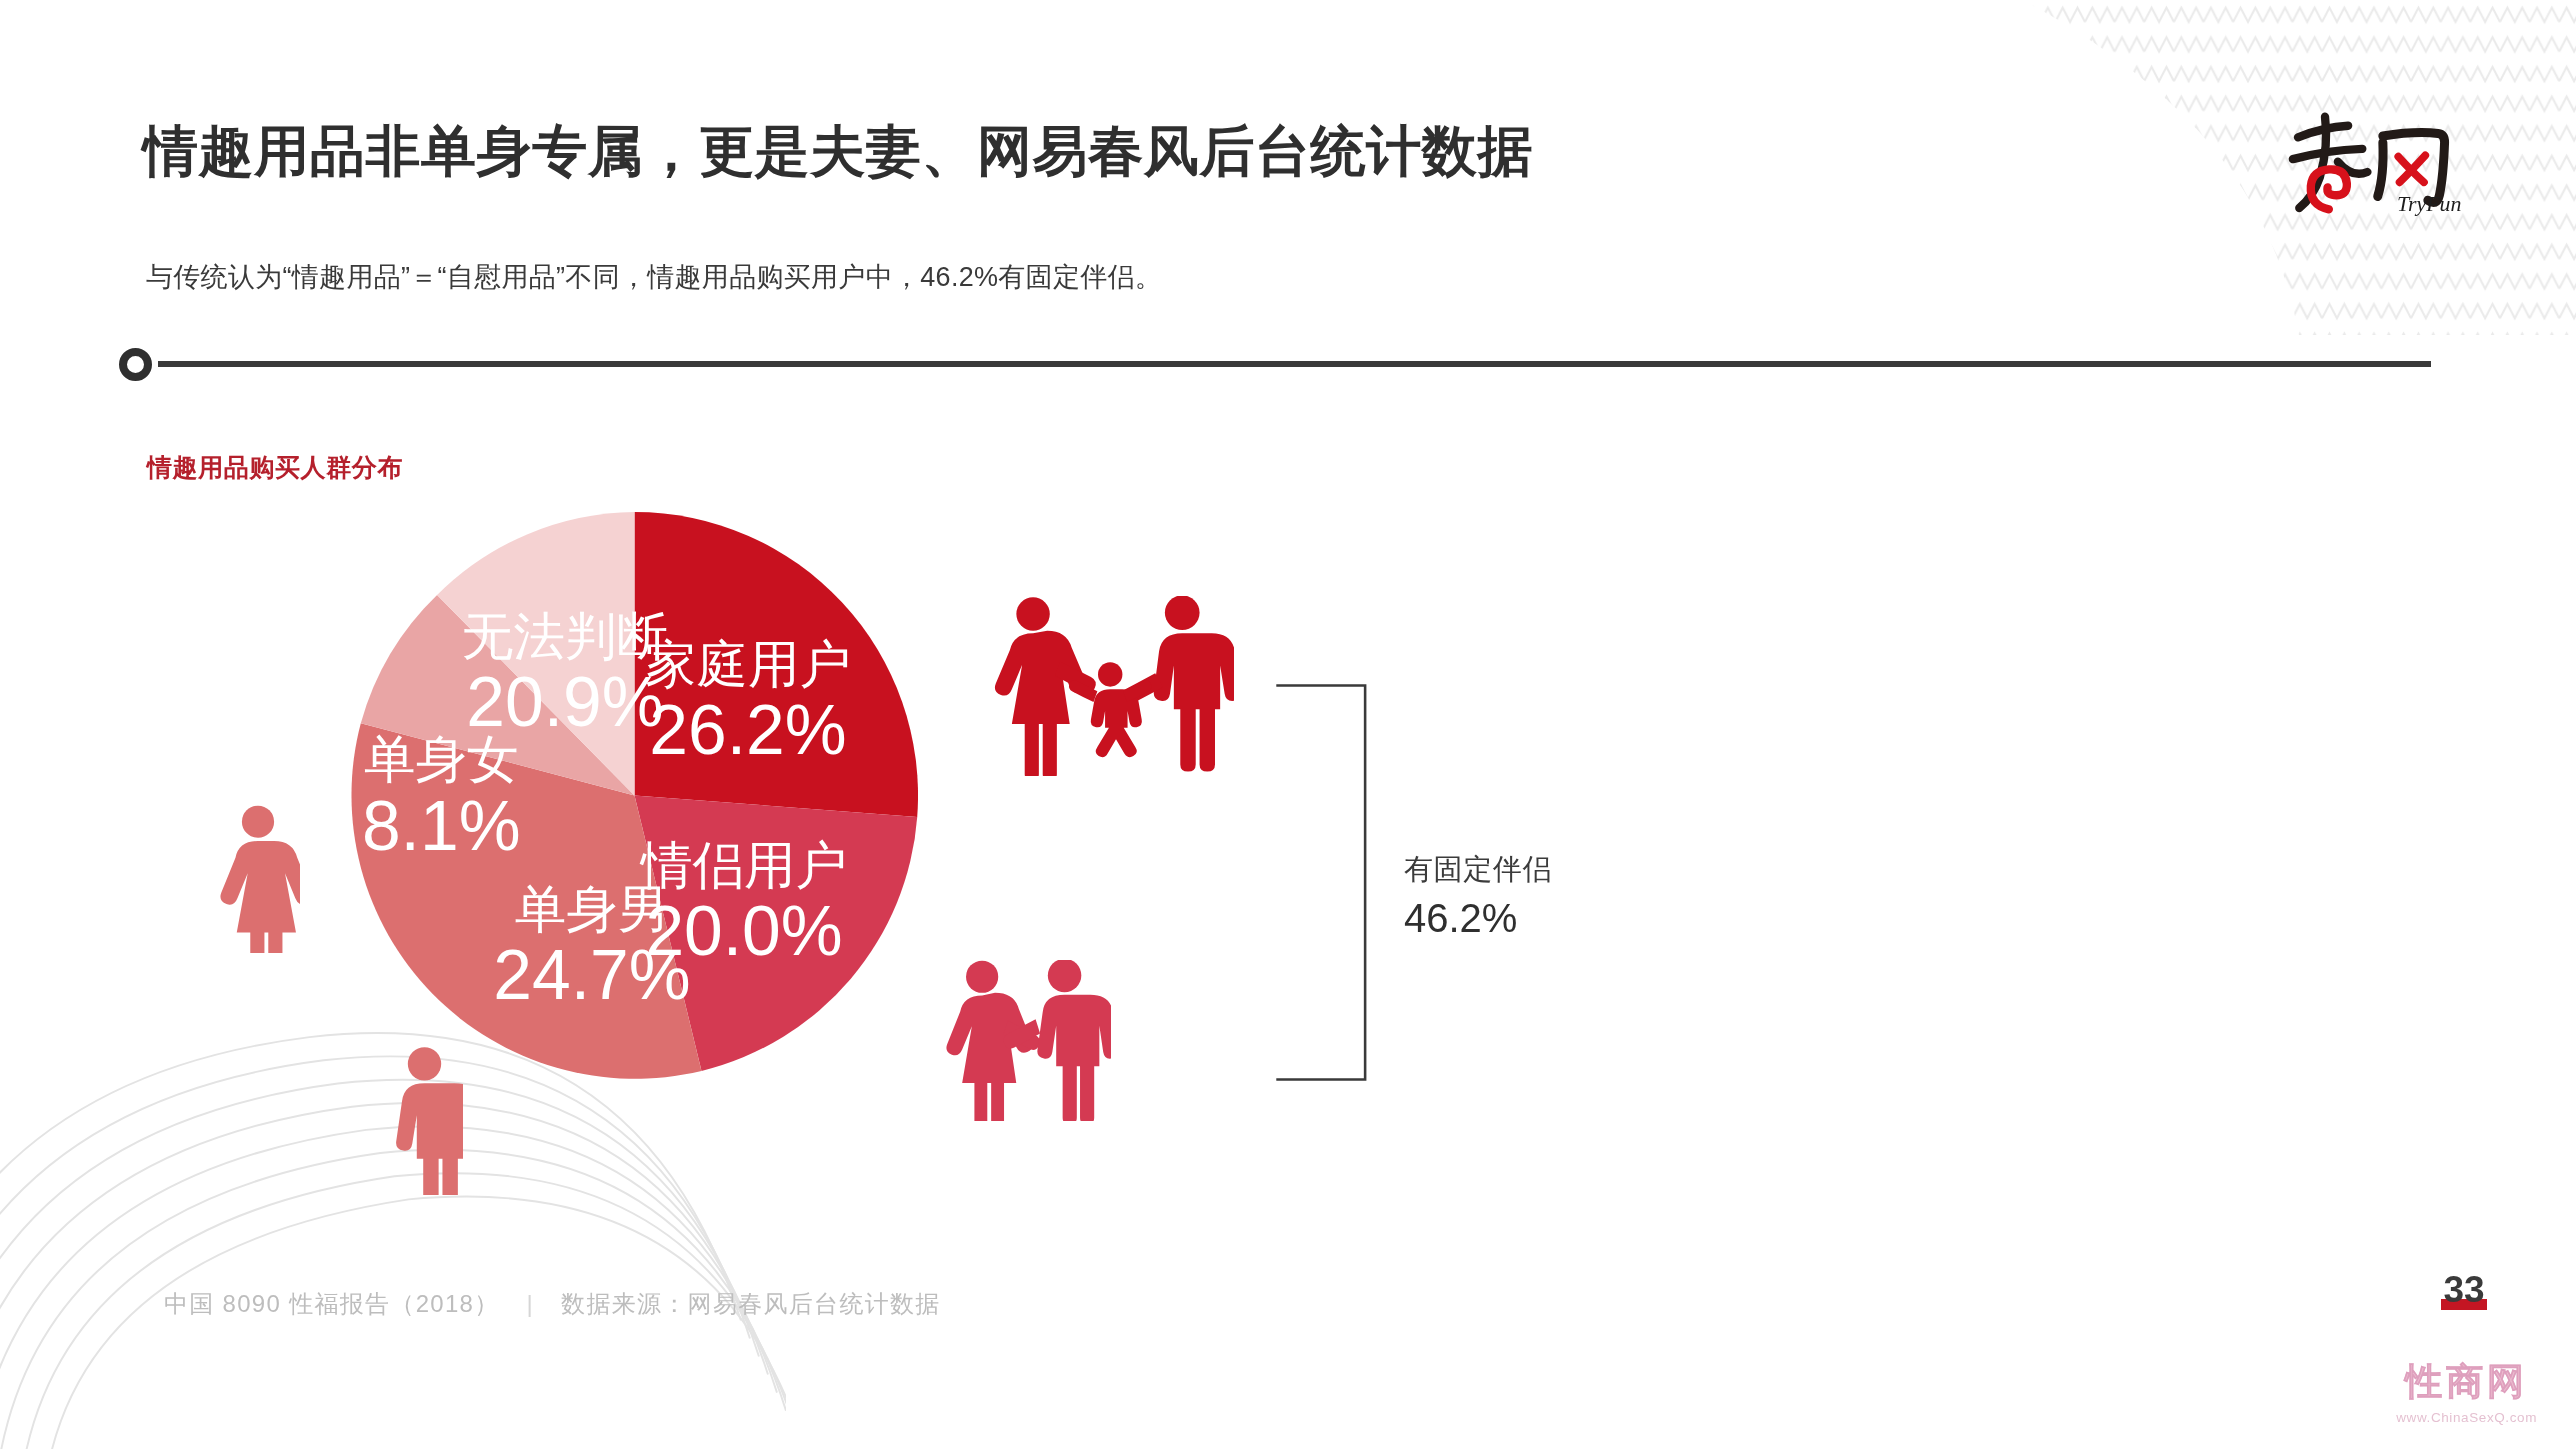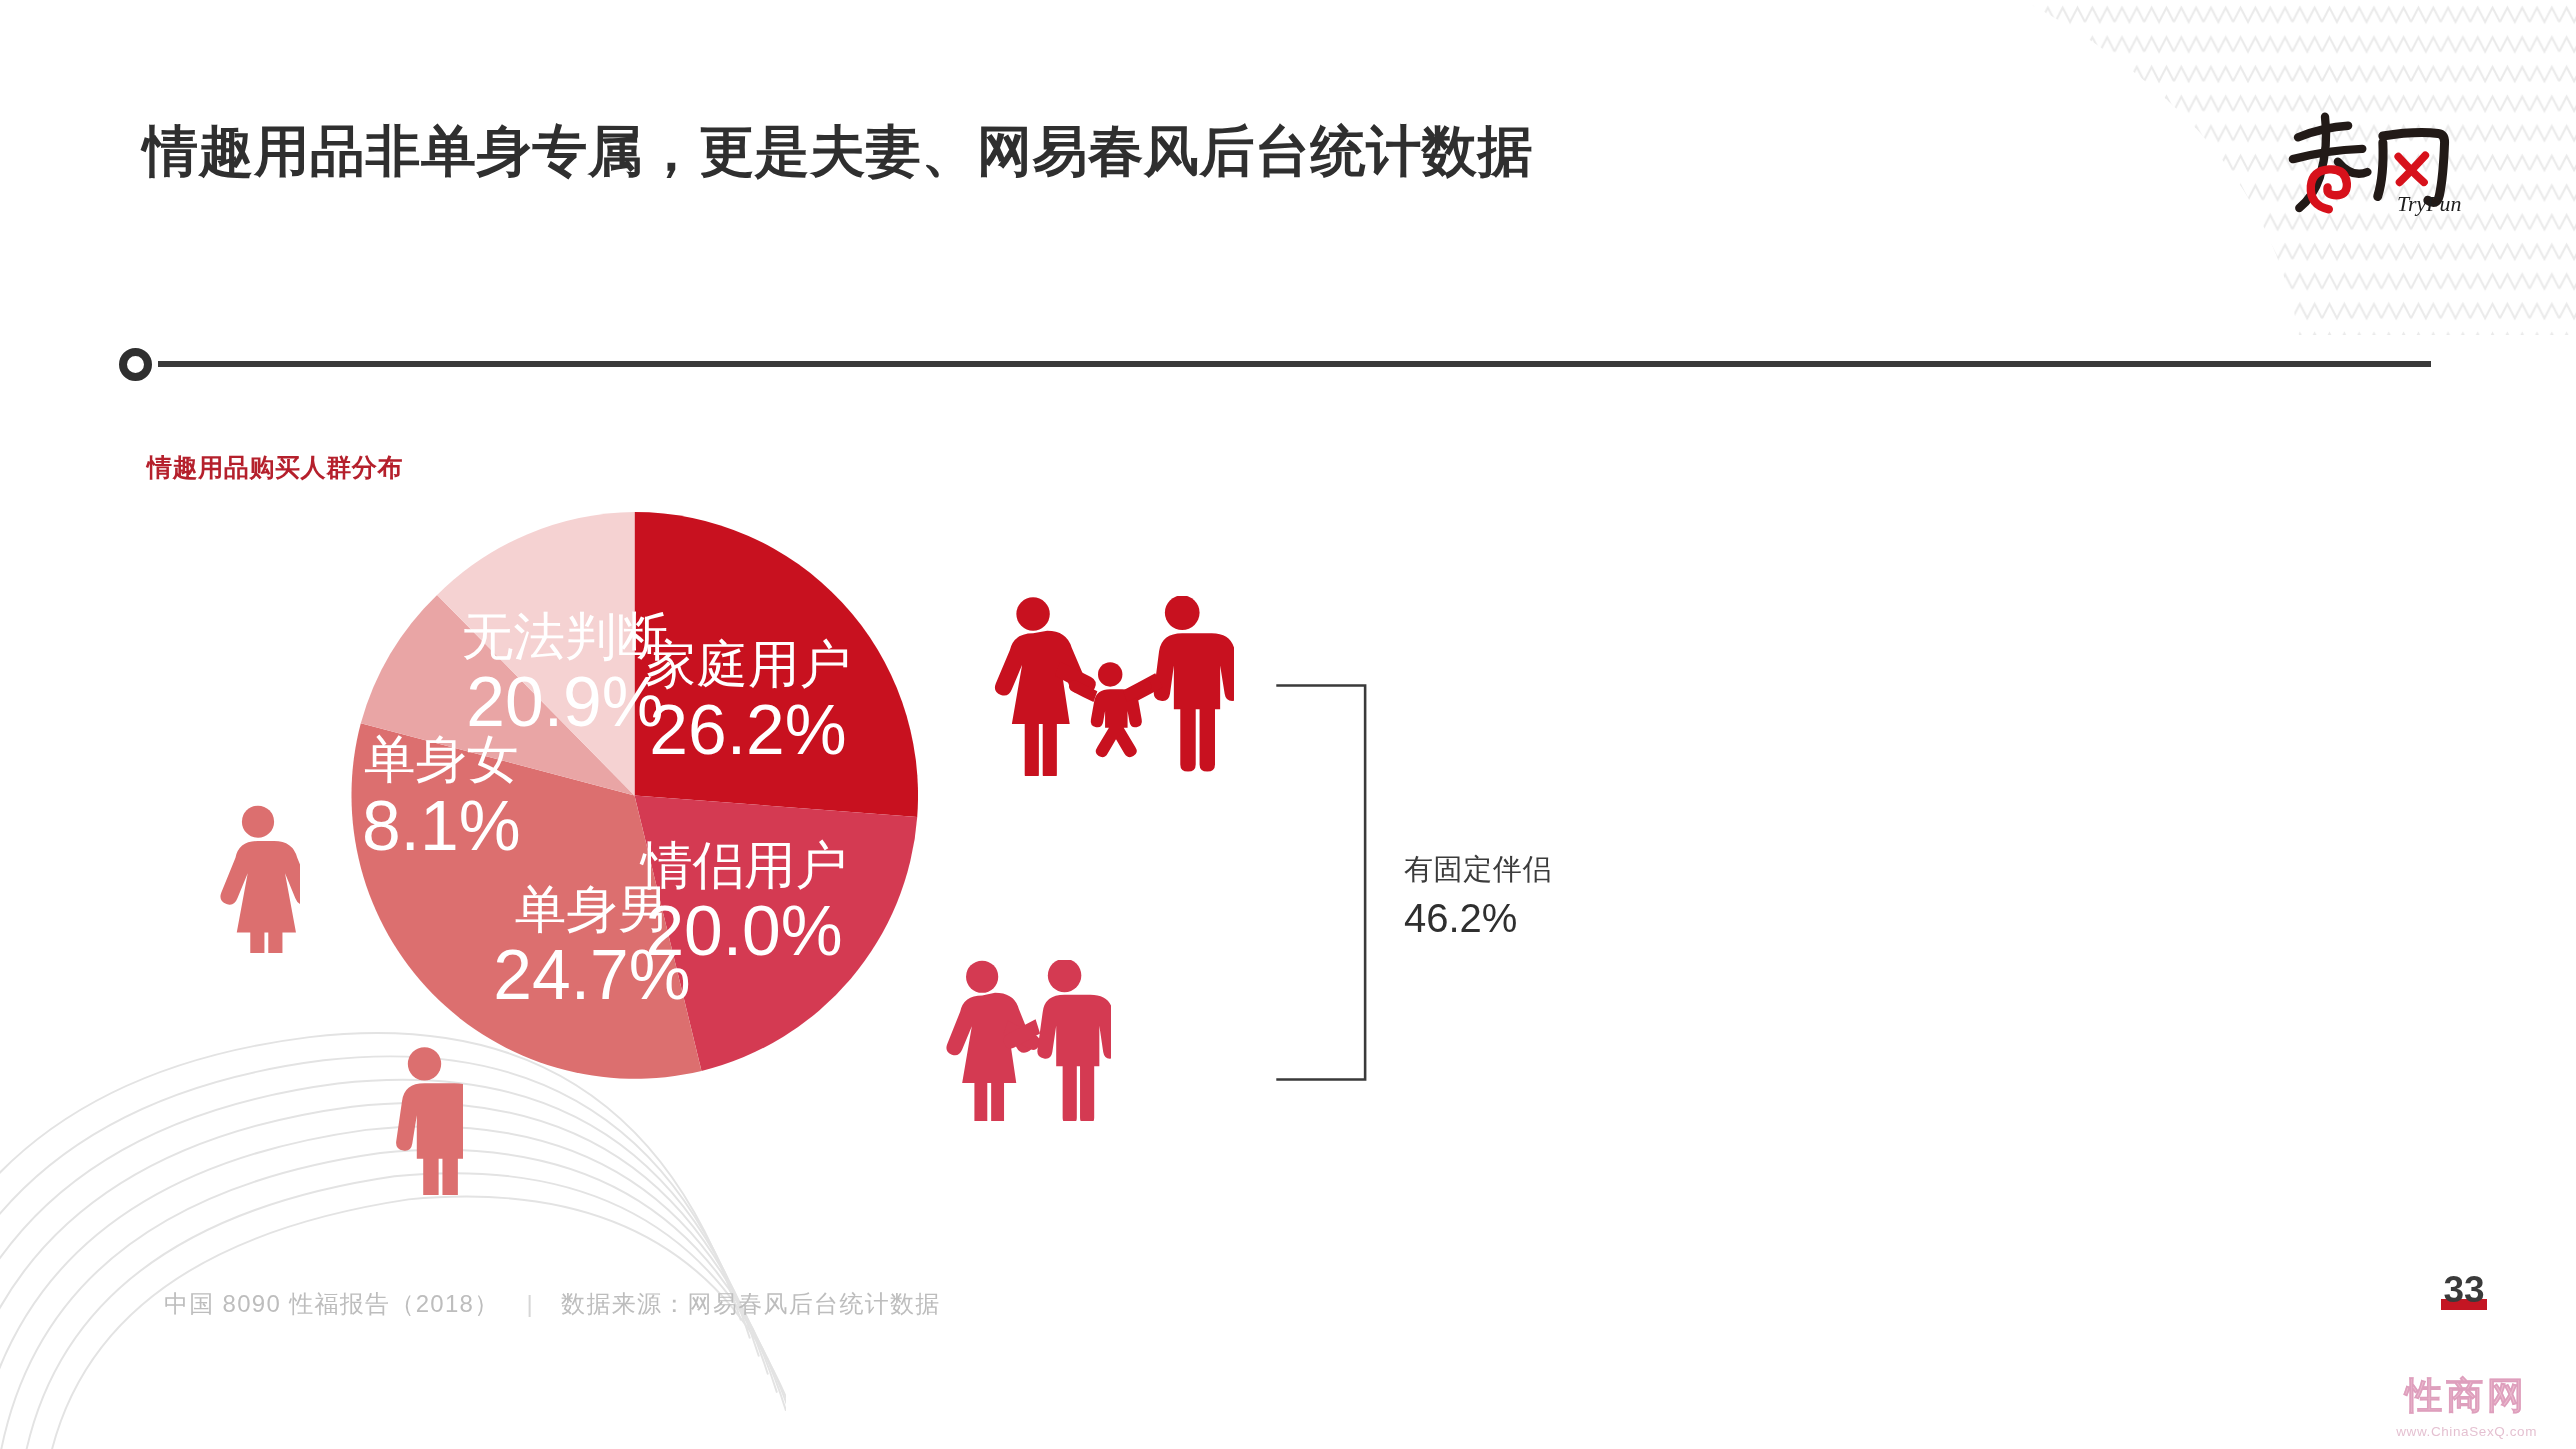--- a/index.html
+++ b/index.html
@@ -73,21 +73,21 @@
     font-size:24px;color:#bdbdbd;letter-spacing:1.3px;white-space:nowrap;
   }
   .footer .sep{padding:0 27px;color:#d6d6d6;}
 
   
   .pageno{position:absolute;right:89px;top:1272px;text-align:center;}
   .pageno .num{font-size:37px;font-weight:bold;color:#3a3a3a;line-height:.95;position:relative;z-index:2;}
   .pageno .bar{width:46px;height:10.3px;background:#C41623;margin-top:-7.7px;position:relative;z-index:1;}
 
   
-  .watermark{position:absolute;right:39px;bottom:10px;text-align:center;opacity:.85;margin-top:15px;}
+  .watermark{position:absolute;right:39px;bottom:24px;text-align:center;opacity:.85;margin-top:15px;}
   .watermark .wm-cn{
     font-size:37px;font-weight:bold;color:#E8AFC6;letter-spacing:3.9px;
     -webkit-text-stroke:0.6px #D98FB2;
   }
   .watermark .wm-url{font-size:13.5px;color:#E0B6C9;letter-spacing:0.6px;margin-top:2.6px;}
 </style>
 </head>
 <body>
 
 <div class="slide">
@@ -121,20 +121,21 @@
       </g>
       <g stroke="#D7111B" stroke-width="12" stroke-linecap="round" fill="none">
         <path d="M174 88 Q196 112 214 128"></path>
         <path d="M216 86 Q194 110 176 128"></path>
       </g>
       <text x="172" y="172" font-family="'Liberation Serif',serif" font-size="34" fill="#1d1d1d">TryFun</text>
     </svg>
   </div>
 
   <div class="title">情趣用品非单身专属，更是夫妻、网易春风后台统计数据</div>
+  <div class="subtitle">与传统认为“情趣用品”＝“自慰用品”不同，情趣用品购买用户中，46.2%有固定伴侣。</div>
 
   <div class="rule-dot"></div>
   <div class="rule-line"></div>
 
   <div class="section-head">情趣用品购买人群分布</div>
 
   <svg class="arcs" viewBox="0 0 1500 900">
     <g fill="none" stroke="#e3e3e3" stroke-width="3">
       <path d="M80 900 Q120 260 760 180 Q1270 120 1430 620"></path>
       <path d="M118 900 Q158 296 782 216 Q1288 158 1444 648"></path>

